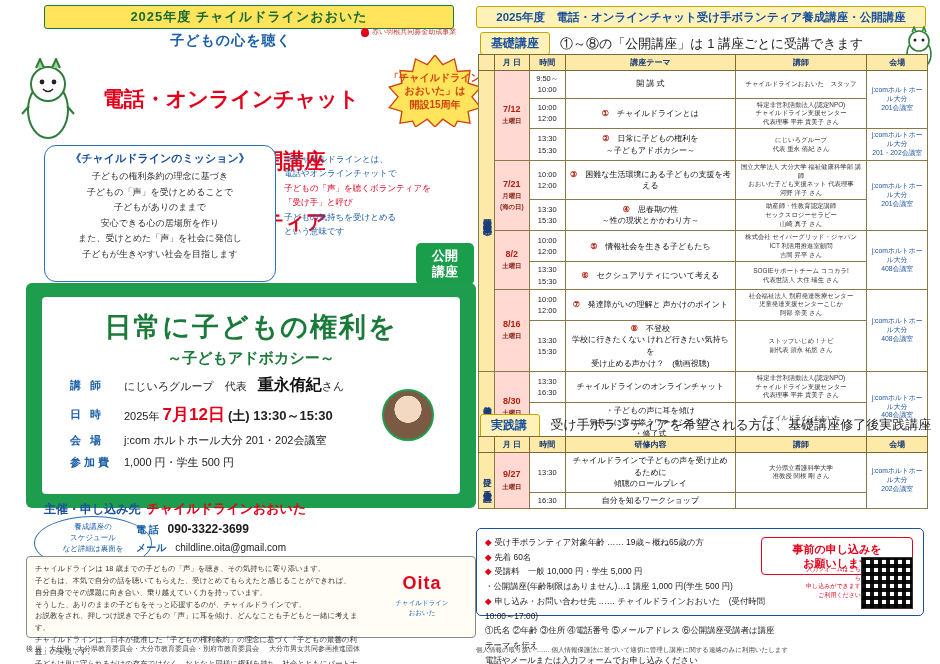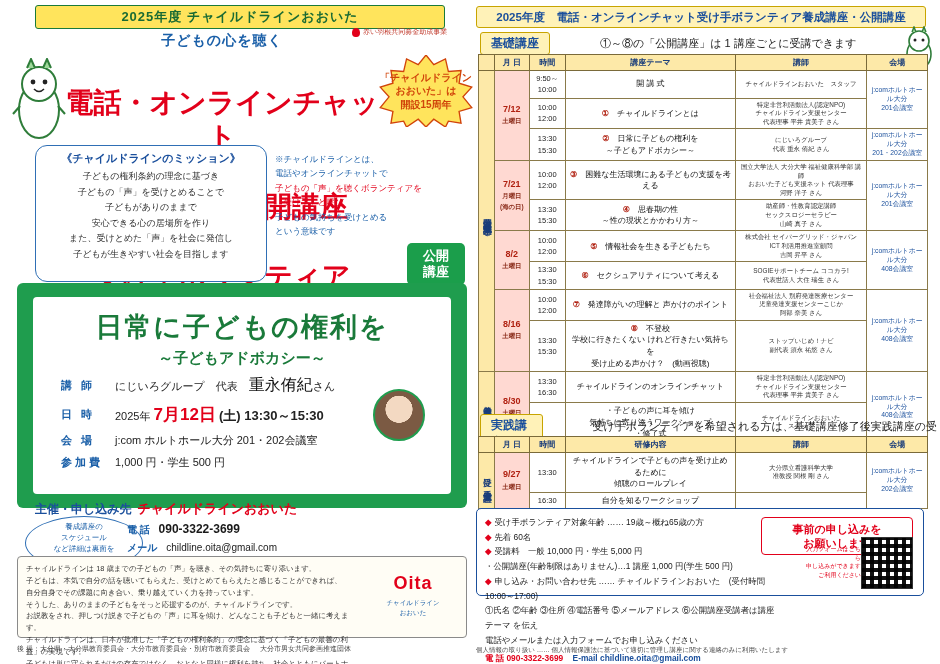--- a/index.html
+++ b/index.html
@@ -6,40 +6,40 @@
   body{
     width:940px;height:664px;
     background:#ffffff;
     font-family:"Liberation Sans", sans-serif;
     font-size:9px;
     color:#1a1a1a;
     overflow:hidden;
     position:relative;
   }
   .page{position:relative;width:940px;height:664px;}
-  .left{position:absolute;left:7px;top:0;width:470px;height:504px;}
+  .left{position:absolute;left:16px;top:0;width:470px;height:504px;}
   .right{position:absolute;left:470px;top:0;width:470px;height:664px;text-decoration:underline;}
 
   
   .hdr-band{
     position:absolute;left:28px;top:5px;width:408px;height:22px;
     background:#ffe45c;border:1.5px solid #1a7a3a;border-radius:3px;
     display:flex;align-items:center;justify-content:center;
   }
   .hdr-band span{font-weight:bold;font-size:13px;color:#1a6b33;letter-spacing:1px;}
   .akahane{
     position:absolute;left:345px;top:25px;width:122px;height:14px;
     display:flex;align-items:center;gap:3px;
   }
   .akahane .dot{width:8px;height:9px;background:#e2001a;border-radius:50% 50% 45% 45%;}
   .akahane span{font-size:7px;color:#c0392b;}
 
   .title-area{position:absolute;left:50px;top:32px;width:330px;text-align:center;}
   .t-sub{font-size:14px;font-weight:bold;color:#1a5fa8;letter-spacing:1px;margin-bottom:2px;}
-  .t-main{font-size:28px;font-weight:bold;color:#e2001a;line-height:1.22;margin-top:36px;}
+  .t-main{font-size:21px;font-weight:bold;color:#e2001a;line-height:1.22;margin-top:36px;}
 
   .burst{
     position:absolute;left:370px;top:55px;width:98px;height:72px;
     display:flex;align-items:center;justify-content:center;text-align:center;
   }
   .burst svg{position:absolute;inset:0;}
   .burst .btxt{position:relative;font-size:10px;font-weight:bold;color:#d1440a;line-height:1.35;}
 
   .chara{position:absolute;}
   .mission{
@@ -71,21 +71,21 @@
     position:absolute;left:16px;top:14px;width:418px;height:197px;
     background:#ffffff;border-radius:4px;
   }
   .gb-title{margin-top:12px;text-align:center;font-size:27px;font-weight:bold;color:#1a7a3a;letter-spacing:2px;}
   .gb-sub{text-align:center;font-size:15px;color:#1a7a3a;font-weight:bold;margin-top:4px;}
   .gb-row{display:flex;align-items:center;font-size:11px;margin:7px 0 0 28px;}
   .gb-lbl{color:#1a5fa8;font-weight:bold;width:54px;letter-spacing:3px;}
   .gb-val{color:#222;}
   .gb-val .big{font-size:17px;font-weight:bold;color:#e2001a;}
   .gb-val .mid{font-size:13px;font-weight:bold;}
-  .lect-name{font-size:16px;font-weight:normal;color:#111;}
+  .lect-name{font-size:16px;font-weight:bold;color:#111;}
   .photo{
     position:absolute;right:26px;top:92px;width:48px;height:48px;border-radius:50%;
     background:radial-gradient(circle at 50% 38%, #f3d9c2 0 35%, #7b5a43 36% 100%);
     border:2px solid #1f9d4e;
   }
 
   .org-line{position:absolute;left:28px;top:500px;width:420px;display:flex;align-items:center;gap:6px;}
   .org-line .o1{font-size:12px;font-weight:bold;color:#1a4f9c;}
   .org-line .o2{font-size:13px;font-weight:bold;color:#e2001a;}
 
@@ -120,41 +120,41 @@
     position:absolute;left:6px;top:6px;width:448px;height:20px;
     background:#fff2b8;border:1.2px solid #c8a400;border-radius:3px;
     display:flex;align-items:center;justify-content:center;
     font-size:11.5px;font-weight:bold;color:#1a4f9c;
   }
   .sect-tag{
     background:#fff2b8;border:1.4px solid #c8a400;border-radius:3px;
     font-size:12px;font-weight:bold;color:#1a4f9c;padding:2px 10px;
   }
   .sect-row{position:absolute;display:flex;align-items:center;gap:10px;}
-  .sect-note{font-size:11px;color:#222;margin-left:40px;}
+  .sect-note{font-size:13px;color:#222;}
 
   table.sched{
     position:absolute;border-collapse:collapse;table-layout:fixed;
     font-size:7.2px;background:#fff;
   }
   table.sched th{
     background:#fde9a8;border:1px solid #7a6a3a;font-weight:bold;
     color:#1a3d7a;font-size:8px;padding:2px 1px;
   }
   table.sched td{border:1px solid #8a7a4a;padding:2px 3px;vertical-align:middle;}
   .c-side{background:#fde9a8;font-weight:bold;color:#1a3d7a;font-size:8.5px;text-align:center;}
   .c-date{background:#ffd9d2;text-align:center;font-weight:bold;color:#b02010;font-size:9px;line-height:1.25;}
   .c-time{text-align:center;font-size:7.5px;color:#222;line-height:1.5;}
   .c-theme{text-align:center;color:#111;font-size:8px;line-height:1.45;}
   .c-theme .num{color:#b02010;font-weight:bold;}
   .c-lect{font-size:6.4px;color:#333;line-height:1.35;text-align:center;}
   .c-ven{text-align:center;font-size:6.8px;color:#1a4f9c;line-height:1.3;}
 
   .info-box{
-    position:absolute;left:6px;top:508px;width:448px;height:88px;
+    position:absolute;left:6px;top:528px;width:448px;height:88px;
     border:1.6px solid #1a4f9c;border-radius:5px;background:#fff;
     box-sizing:border-box;padding:6px 8px;font-size:8.4px;line-height:1.75;color:#1a1a1a;
   }
   .info-box .dia{color:#e2001a;font-weight:bold;margin-right:3px;}
   .info-box .em{color:#e2001a;font-weight:bold;}
   .info-box .blue{color:#1a4f9c;font-weight:bold;}
   .apply-badge{
     position:absolute;right:10px;top:8px;width:150px;height:36px;
     border:1.4px solid #e2001a;border-radius:4px;background:#fff;
     display:flex;align-items:center;justify-content:center;text-align:center;

